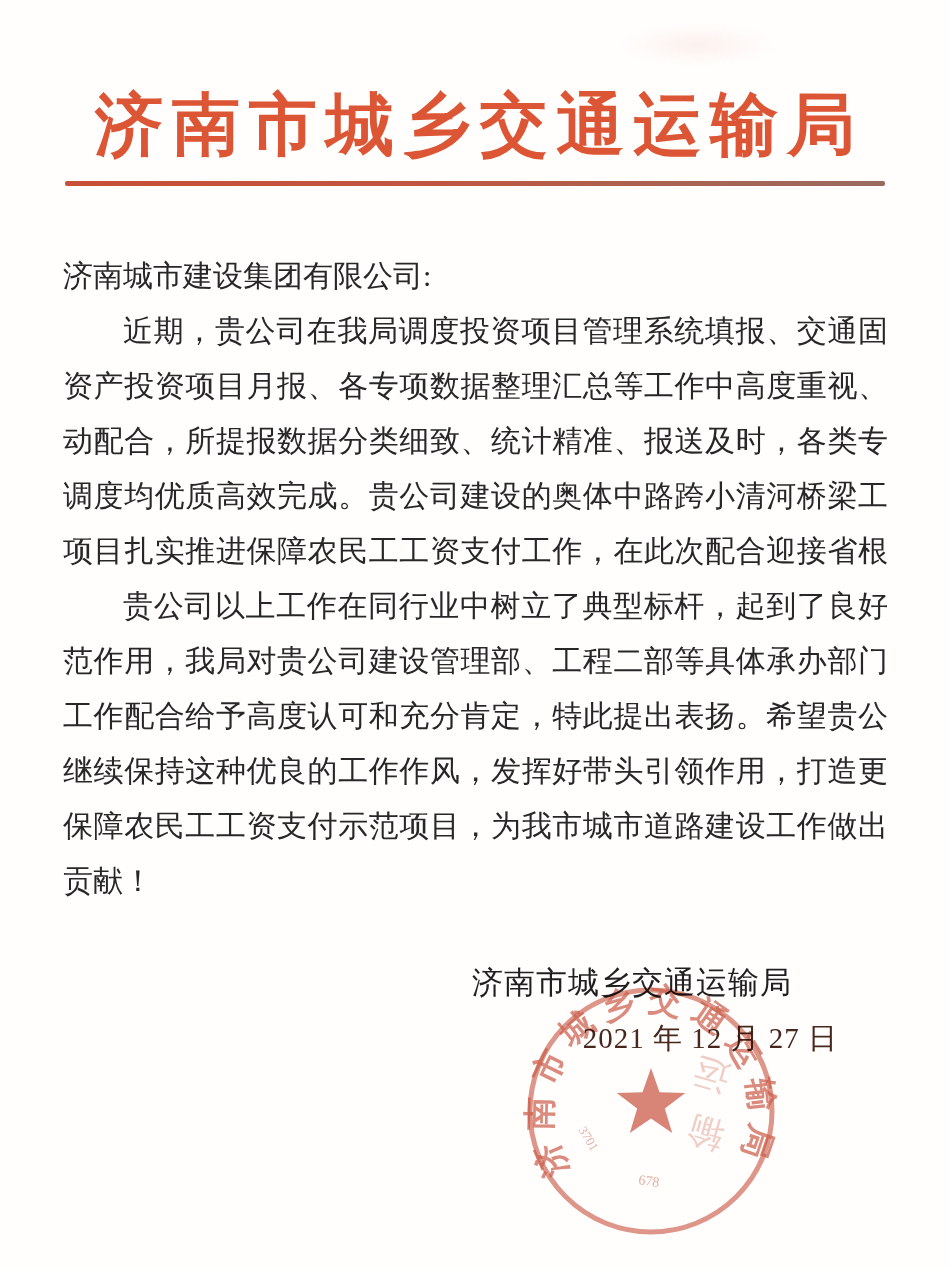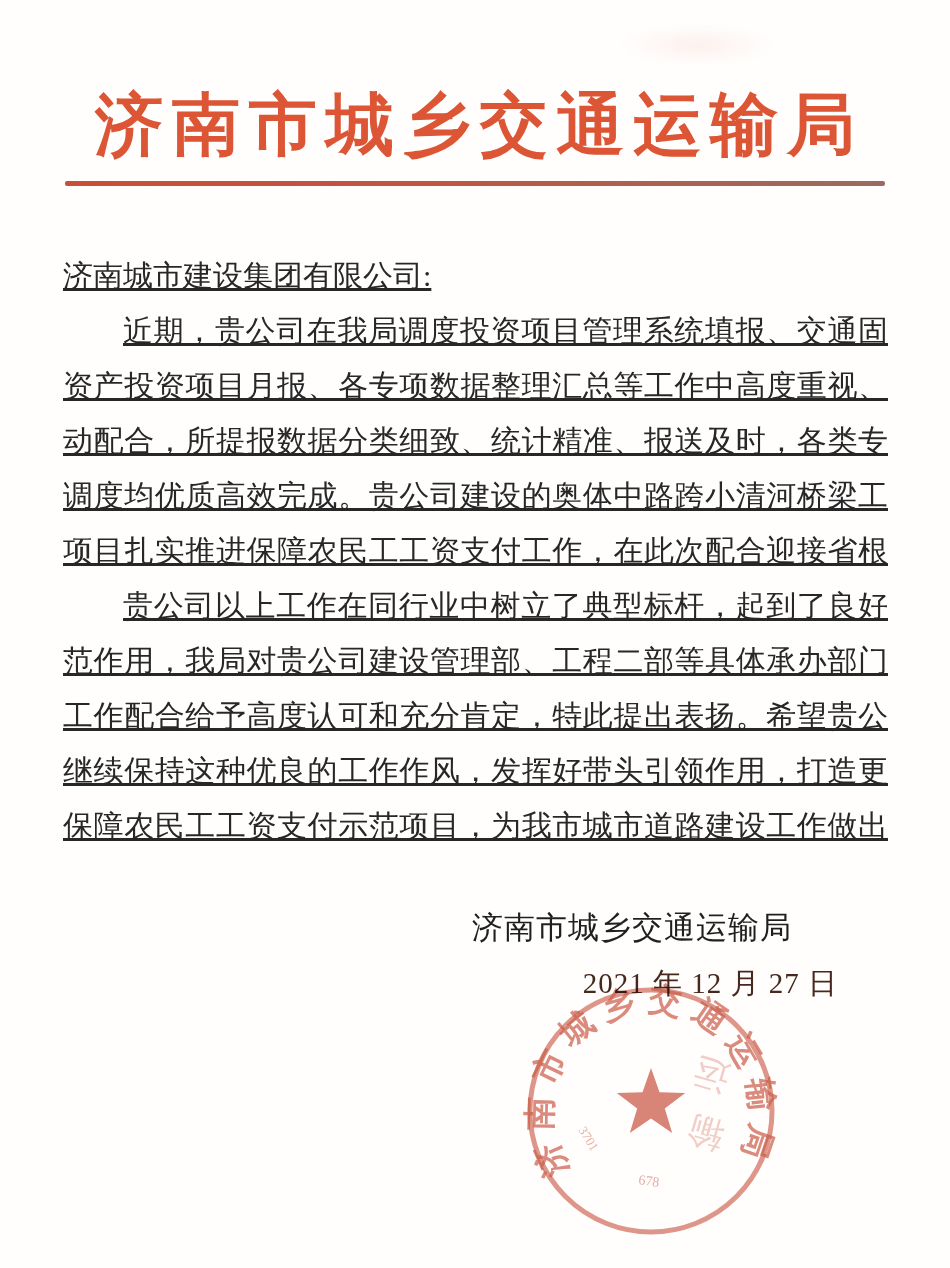--- a/index.html
+++ b/index.html
@@ -48,21 +48,20 @@
     margin:62px 62px 0 63px;
     font-size:30px;
     color:#272727;
   }
   .line{
     height:55px;
     line-height:55px;
     text-align:justify;
     text-align-last:justify;
     overflow:hidden;
-    text-decoration:underline;
   }
   .line.end{text-align-last:left;}
   .line.indent{text-indent:2em;}
   
   .sign-org{
     margin-top:55px;
     text-align:right;
     padding-right:158px;
     font-size:31px;
     line-height:40px;
@@ -113,20 +112,21 @@
     <div class="line indent">近期，贵公司在我局调度投资项目管理系统填报、交通固定</div>
     <div class="line">资产投资项目月报、各专项数据整理汇总等工作中高度重视、主</div>
     <div class="line">动配合，所提报数据分类细致、统计精准、报送及时，各类专项</div>
     <div class="line">调度均优质高效完成。贵公司建设的奥体中路跨小清河桥梁工程</div>
     <div class="line">项目扎实推进保障农民工工资支付工作，在此次配合迎接省根治</div>
     <div class="line indent">贵公司以上工作在同行业中树立了典型标杆，起到了良好示</div>
     <div class="line">范作用，我局对贵公司建设管理部、工程二部等具体承办部门的</div>
     <div class="line">工作配合给予高度认可和充分肯定，特此提出表扬。希望贵公司</div>
     <div class="line">继续保持这种优良的工作作风，发挥好带头引领作用，打造更多</div>
     <div class="line">保障农民工工资支付示范项目，为我市城市道路建设工作做出新</div>
+    <div class="line end">贡献！</div>
   </div>
 
   <div class="sign-org">济南市城乡交通运输局</div>
   <div class="sign-date">2021 年 12 月 27 日</div>
 
   <svg class="seal" viewBox="0 0 262 262" xmlns="http://www.w3.org/2000/svg">
     <circle cx="131" cy="131" r="121" fill="none" stroke="rgba(199,82,62,0.65)" stroke-width="5"></circle>
     <polygon points="131,88 139.5,112.3 165.2,112.9 144.8,128.5 152.2,153.1 131,138.5 109.8,153.1 117.2,128.5 96.8,112.9 122.5,112.3" fill="rgba(200,85,65,0.78)"></polygon>
     <defs>
       <path id="sealArc" d="M 52.2 192.6 A 100 100 0 1 1 209.8 192.6" fill="none"></path>

